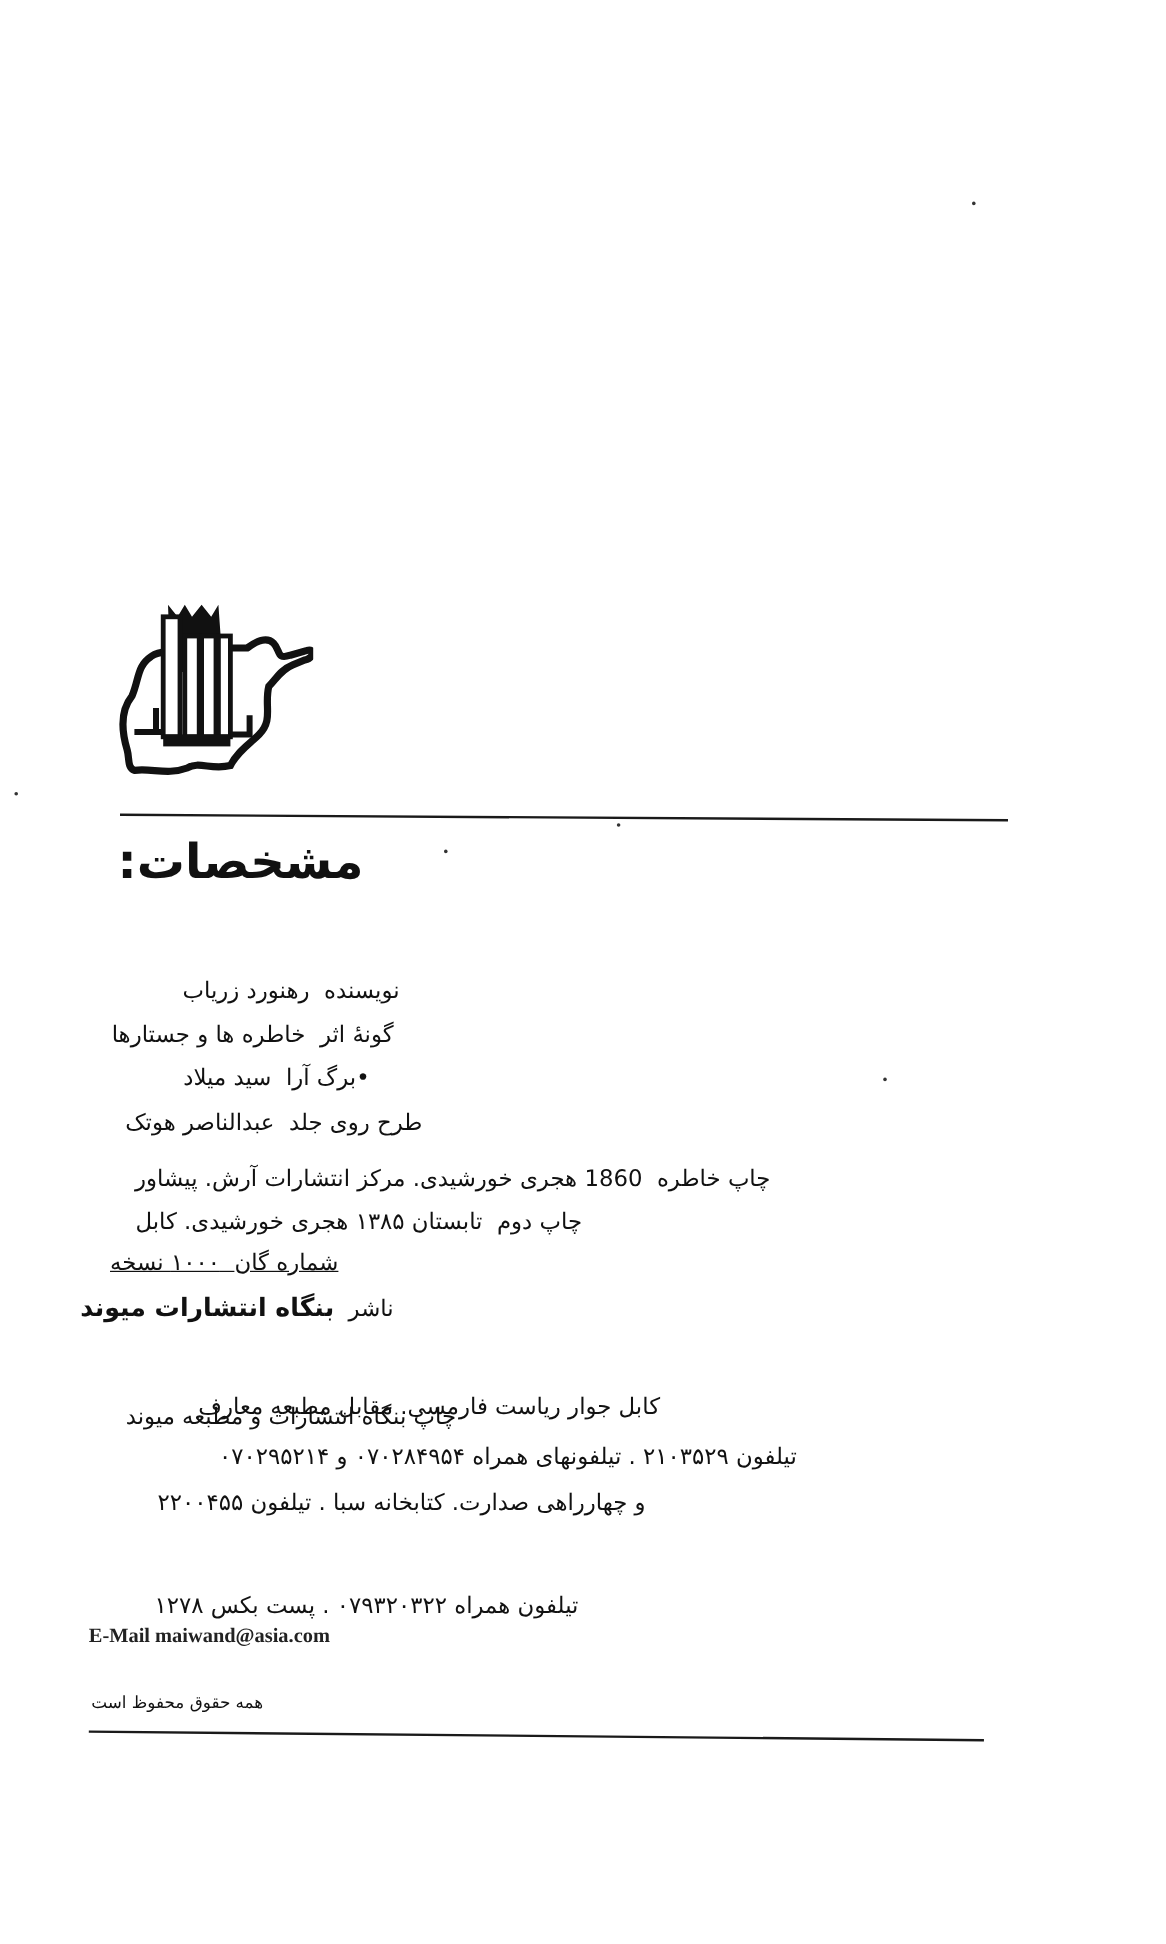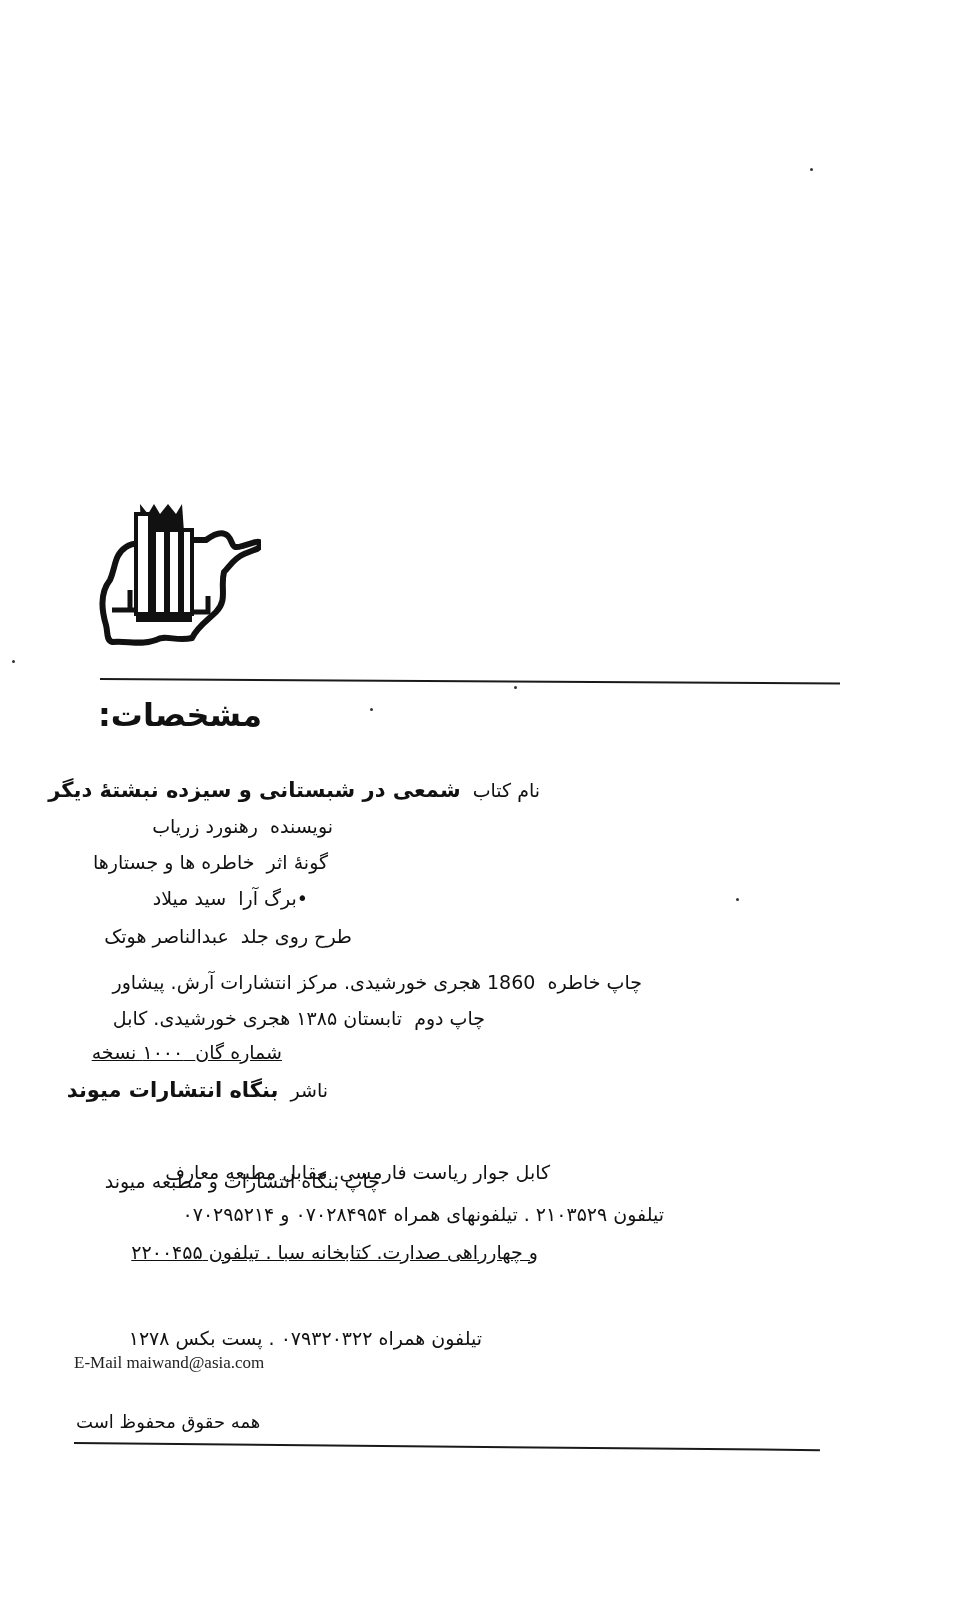--- a/index.html
+++ b/index.html
@@ -16,38 +16,39 @@
       position: absolute; left: 96px; top: 500px;
       width: 165px; height: 150px;
     }
     .rule {
       position: absolute; height: 2px; background: #1a1a1a;
     }
     .rule-top { left: 100px; top: 678px; width: 740px; transform: rotate(0.35deg); transform-origin: left; }
     .rule-bottom { left: 74px; top: 1442px; width: 746px; transform: rotate(0.55deg); transform-origin: left; }
     .heading {
       position: absolute; left: 98px; top: 696px;
-      direction: rtl; font-weight: bold; font-size: 32px;
+      direction: rtl; font-weight: bold; font-size: 40px;
       font-family: "DejaVu Sans", sans-serif;
     }
     .line {
       position: absolute; white-space: nowrap;
       direction: rtl; font-size: 19px; line-height: 24px;
     }
     .line .lbl { font-weight: normal; }
     .line .val { }
     .line .val.bold { font-weight: bold; font-size: 21px; }
     .email {
       position: absolute; left: 74px; top: 1353px;
       font-family: "Liberation Serif", serif; font-size: 17px; color: #222;
       direction: ltr;
+      font-weight: bold;
     }
     .rights {
       position: absolute; left: 76px; top: 1411px;
-      direction: rtl; font-size: 18px;
+      direction: rtl; font-size: 14px;
     }
     .speck { position: absolute; width: 3px; height: 3px; background: #333; border-radius: 50%; }
   </style>
 </head>
 <body>
 
 <div class="page">
 
   <svg class="logo" viewBox="0 0 165 150">
 
@@ -59,24 +60,20 @@
     <rect x="72" y="30" width="12" height="84" fill="#fff" stroke="#111" stroke-width="4"></rect>
     <rect x="86" y="30" width="10" height="84" fill="#fff" stroke="#111" stroke-width="4"></rect>
     <path d="M16 110 L40 110 M34 90 L34 110 M96 112 L112 112 L112 96" stroke="#111" stroke-width="5" fill="none"></path>
     <rect x="40" y="112" width="56" height="10" fill="#111"></rect>
   </svg>
 
   <div class="rule rule-top"></div>
 
   <div class="heading">مشخصات:</div>
 
-  <div class="line" style="right:432px; top:778px;">
-    <span class="lbl">نام کتاب</span>&nbsp;
-    <span class="val bold">شمعی در شبستانی و سیزده نبشتهٔ دیگر</span>
-  </div>
   <div class="line" style="right:639px; top:814px;">
     <span class="lbl">نویسنده</span>&nbsp;
     <span class="val">رهنورد زریاب</span>
   </div>
   <div class="line" style="right:644px; top:850px;">
     <span class="lbl">گونهٔ اثر</span>&nbsp;
     <span class="val">خاطره ها و جستارها</span>
   </div>
   <div class="line" style="right:664px; top:886px;margin-left:28px;">
     <span class="lbl">•برگ آرا</span>&nbsp;
@@ -99,21 +96,21 @@
     <span class="val">۱۰۰۰ نسخه</span>
   </div>
   <div class="line" style="right:644px; top:1078px;">
     <span class="lbl">ناشر</span>&nbsp;
     <span class="val bold">بنگاه انتشارات میوند</span>
   </div>
 
   <div class="line" style="right:592px; top:1125px;margin-top:44px;">چاپ بنگاه انتشارات و مطبعه میوند</div>
   <div class="line" style="right:422px; top:1160px;">کابل جوار ریاست فارمسی. مقابل مطبعه معارف</div>
   <div class="line" style="right:308px; top:1202px;margin-left:16px;">تیلفون ۲۱۰۳۵۲۹ . تیلفونهای همراه ۰۷۰۲۸۴۹۵۴ و ۰۷۰۲۹۵۲۱۴</div>
-  <div class="line" style="right:434px; top:1240px;text-decoration:underline;">و چهارراهی صدارت. کتابخانه سبا . تیلفون ۲۲۰۰۴۵۵</div>
+  <div class="line" style="right:434px; top:1240px;">و چهارراهی صدارت. کتابخانه سبا . تیلفون ۲۲۰۰۴۵۵</div>
   <div class="line" style="right:490px; top:1326px;">تیلفون همراه ۰۷۹۳۲۰۳۲۲ . پست بکس ۱۲۷۸</div>
 
   <div class="email">E-Mail  maiwand@asia.com</div>
 
   <div class="rights">همه حقوق محفوظ است</div>
 
   <div class="rule rule-bottom"></div>
 
   <span class="speck" style="left:810px; top:168px;"></span>
   <span class="speck" style="left:514px; top:686px;"></span>

